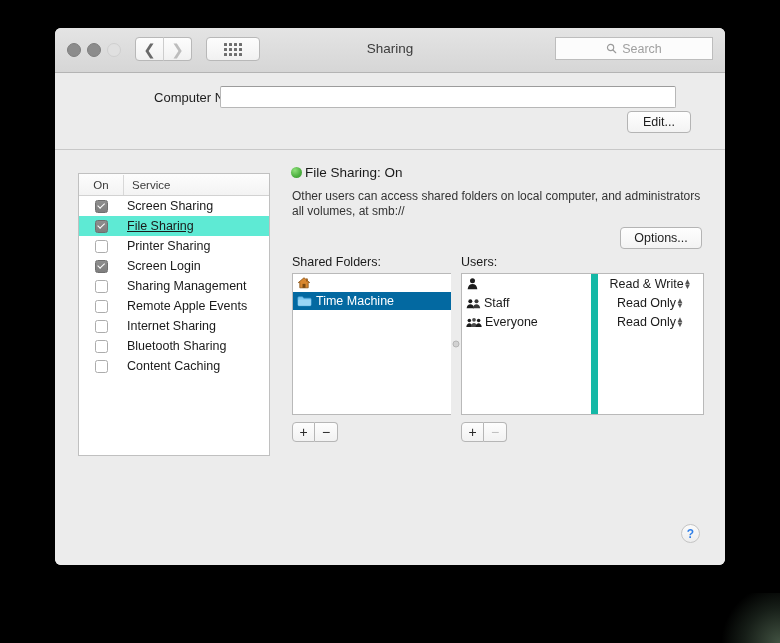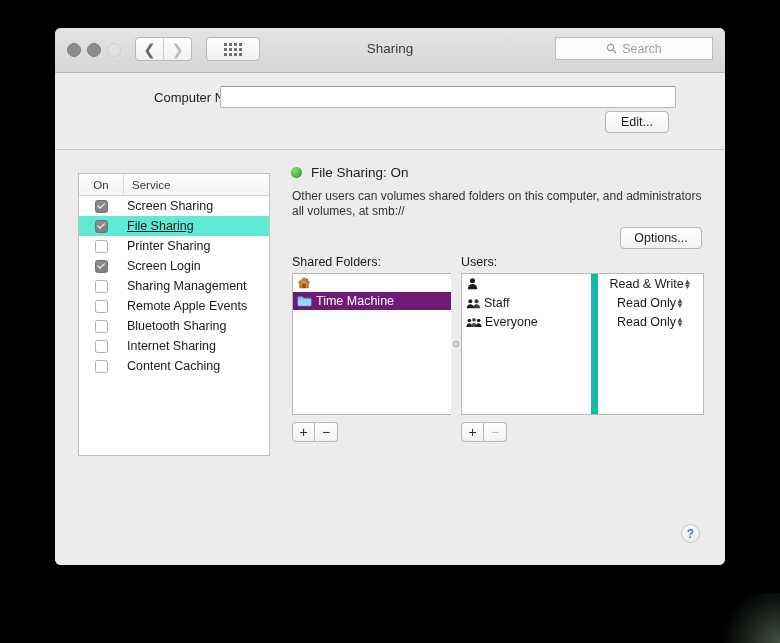--- a/index.html
+++ b/index.html
@@ -165,21 +165,21 @@
   }
   #cn-help {
     position: absolute;
     left: 165px;
     top: 44px;
     font-size: 12px;
     color: #2b2b2b;
   }
   #edit-btn {
     position: absolute;
-    right: 56px;
+    right: 34px;
     top: 38px;
     min-width: 64px;
     height: 22px;
     padding: 0 10px;
     border-radius: 4px;
     background: linear-gradient(to bottom, #fefefe 0%, #f3f3f3 100%);
     border: 1px solid #b4b4b4;
     box-sizing: border-box;
     font-family: "Liberation Sans", sans-serif;
     font-size: 12.5px;
@@ -263,21 +263,21 @@
 
   
   #detail { position: absolute; left: 236px; top: 0; right: 0; top: 0; }
 
   #status-row {
     position: absolute;
     left: 0;
     top: 15px;
     display: flex;
     align-items: center;
-    gap: 9px;
+    gap: 3px;
   }
   #status-dot {
     width: 11px;
     height: 11px;
     border-radius: 50%;
     background: radial-gradient(circle at 35% 30%, #8ee07a 0%, #4caf3f 60%, #3d9633 100%);
   }
   #status-text { font-size: 13.5px; color: #1b1b1b; }
 
   #status-desc {
@@ -328,21 +328,21 @@
   }
   .sf-row {
     display: flex;
     align-items: center;
     height: 18px;
     padding-left: 4px;
     font-size: 12.5px;
     color: #1a1a1a;
     gap: 4px;
   }
-  .sf-row.selected { background: #701a75; color: #ffffff; }
+  .sf-row.selected { background: #0369a1; color: #ffffff; }
 
   #splitter {
     position: absolute;
     left: 160px;
     top: 123px;
     width: 9px;
     height: 142px;
     background: #ececec;
   }
   #splitter-grip {
@@ -545,45 +545,45 @@
           <div class="svc-row">
             <div class="svc-cb-cell">
               <span class="cb"></span>
             </div>
             <span class="svc-name">Remote Apple Events</span>
           </div>
           <div class="svc-row">
             <div class="svc-cb-cell">
               <span class="cb"></span>
             </div>
+            <span class="svc-name">Internet Sharing</span>
+          </div>
+          <div class="svc-row">
+            <div class="svc-cb-cell">
+              <span class="cb"></span>
+            </div>
             <span class="svc-name">Bluetooth Sharing</span>
-          </div>
-          <div class="svc-row">
-            <div class="svc-cb-cell">
-              <span class="cb"></span>
-            </div>
-            <span class="svc-name">Internet Sharing</span>
           </div>
           <div class="svc-row">
             <div class="svc-cb-cell">
               <span class="cb"></span>
             </div>
             <span class="svc-name">Content Caching</span>
           </div>
         </div>
     </div>
 
     <div id="detail">
 
       <div id="status-row">
         <span id="status-dot"></span>
         <span id="status-text">File Sharing: On</span>
       </div>
 
-      <div id="status-desc">Other users can volumes shared folders on this computer, and administrators all volumes, at smb://</div>
+      <div id="status-desc">Other users can access shared folders on local computer, and administrators all volumes, at smb://</div>
 
       <button id="options-btn">Options...</button>
 
       <div class="panel-label" id="sf-label">Shared Folders:</div>
       <div class="panel-label" id="us-label">Users:</div>
 
       <div id="sf-box">
           <div class="sf-row">
             <svg class="ico" viewBox="0 0 16 16" width="14" height="14">
               <path d="M8 2 L14.5 7.5 L12.8 7.5 L12.8 13.5 L3.2 13.5 L3.2 7.5 L1.5 7.5 Z" fill="#d9872f" stroke="#8a5213" stroke-width="0.9" stroke-linejoin="round"></path>

